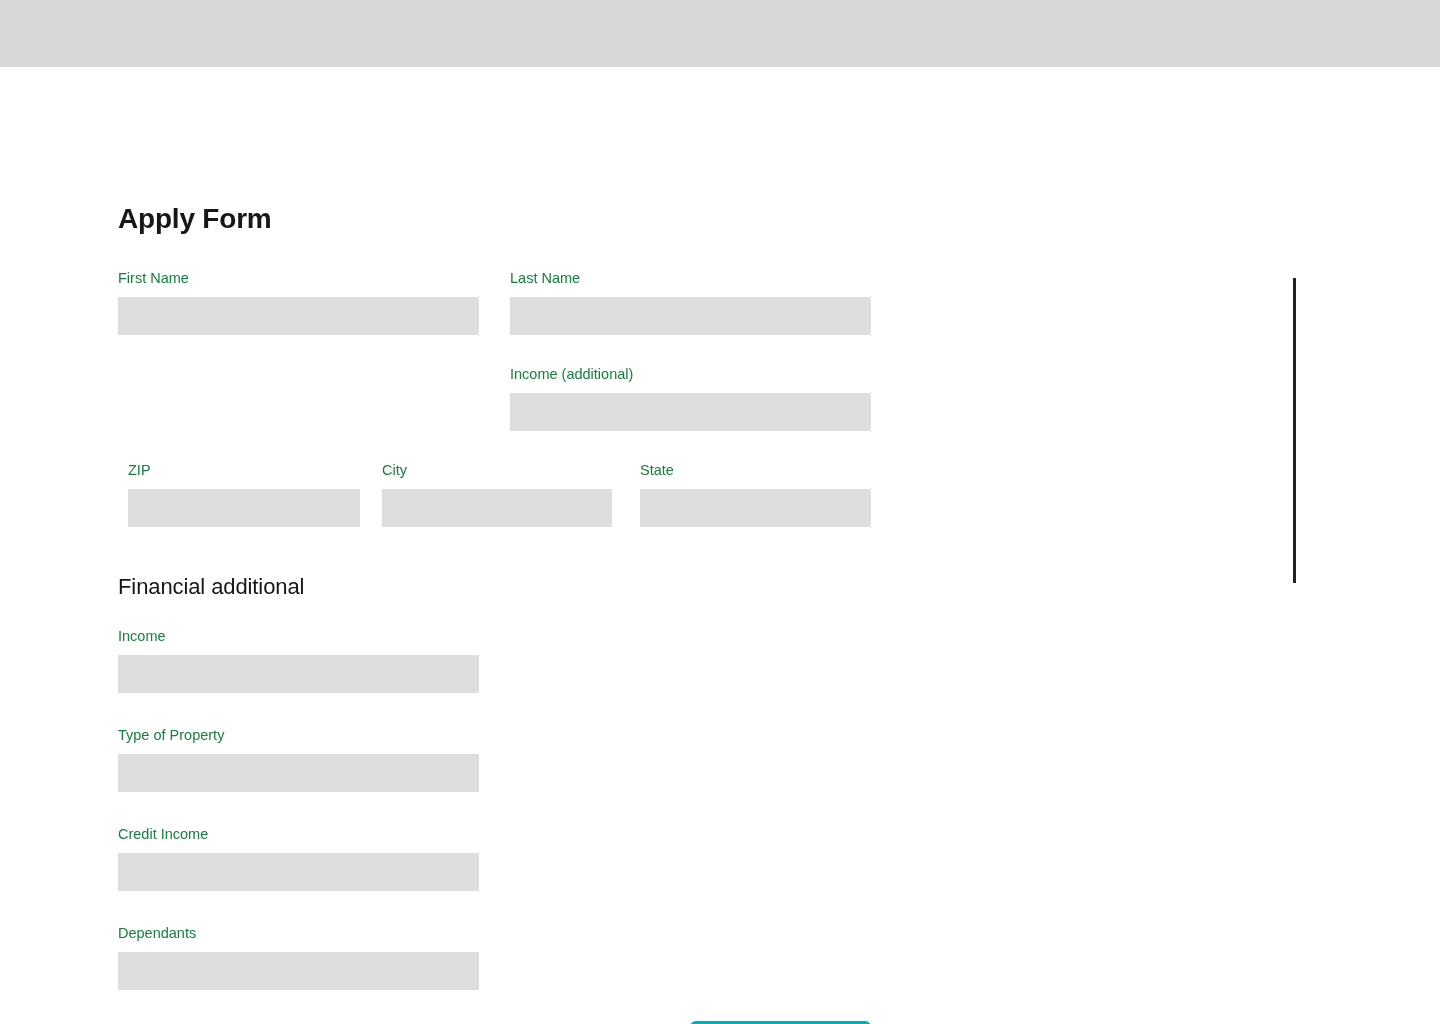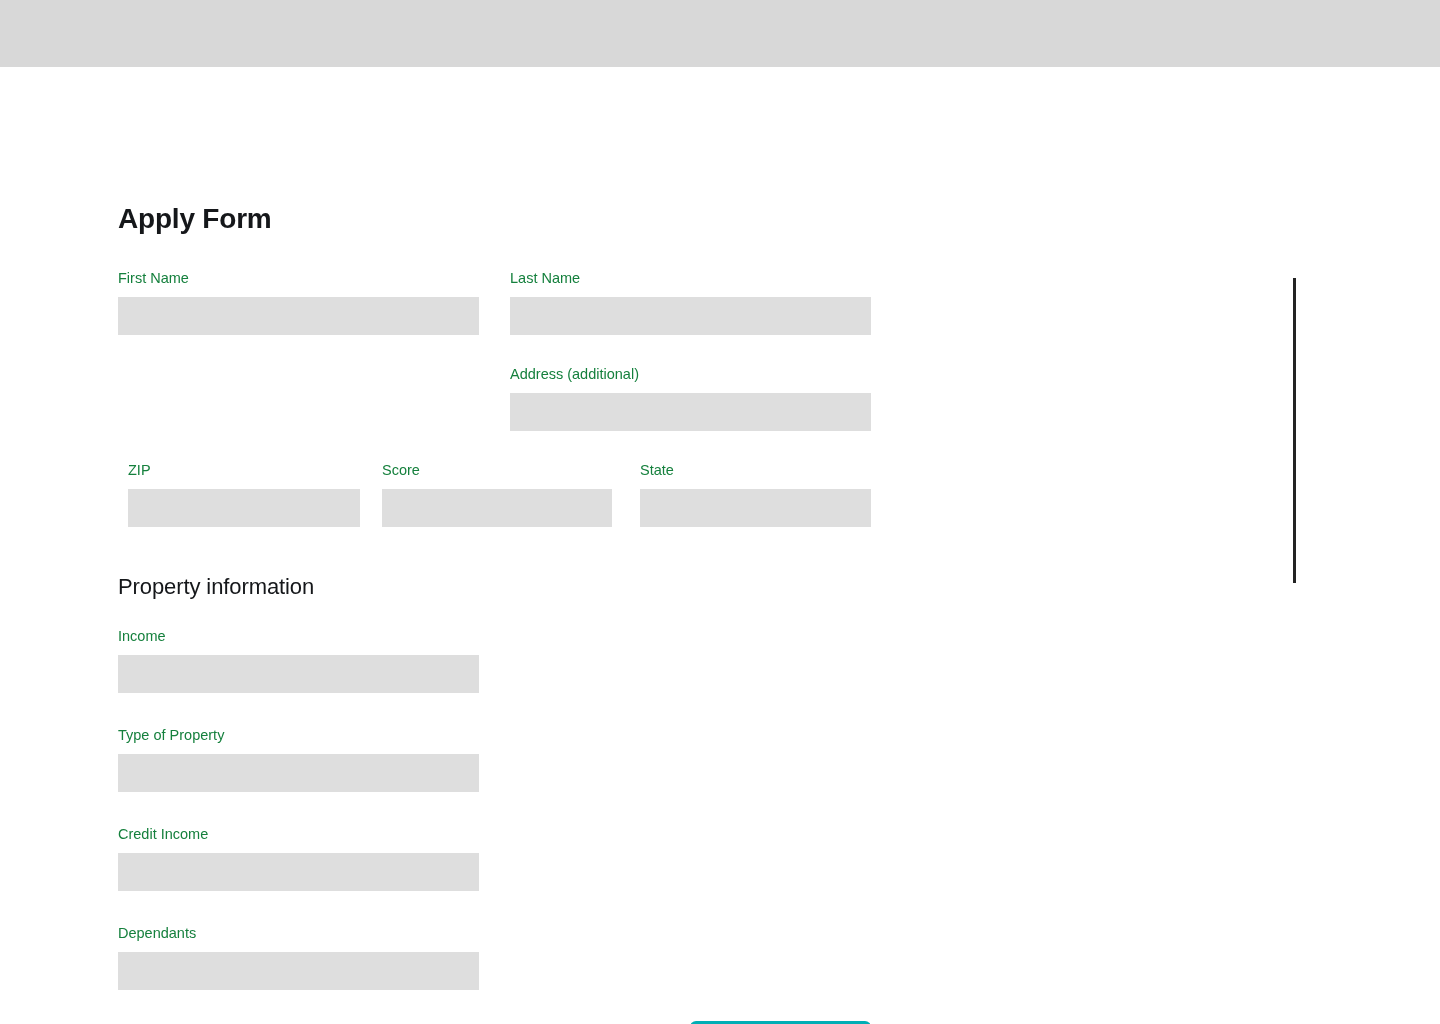--- a/index.html
+++ b/index.html
@@ -155,40 +155,40 @@
     <input class="field-input" type="text" placeholder="" style="">
   </div>
 
   <div class="field f-last-name">
     <label class="field-label">Last Name</label>
     <input class="field-input" type="text" placeholder="" style="">
   </div>
 
 
   <div class="field f-address-2">
-    <label class="field-label">Address (additional)</label>
+    <label class="field-label">Income (additional)</label>
     <input class="field-input" type="text" placeholder="" style="">
   </div>
 
   <div class="field f-zip">
     <label class="field-label">ZIP</label>
     <input class="field-input" type="text" placeholder="" style="">
   </div>
 
   <div class="field f-city">
-    <label class="field-label">Score</label>
+    <label class="field-label">City</label>
     <input class="field-input" type="text" placeholder="" style="">
   </div>
 
   <div class="field f-state">
     <label class="field-label">State</label>
     <input class="field-input" type="text" placeholder="" style="">
   </div>
 
-  <h2 class="section-title">Property information</h2>
+  <h2 class="section-title">Financial additional</h2>
 
   <div class="field f-income">
     <label class="field-label">Income</label>
     <input class="field-input" type="text" placeholder="" style="">
   </div>
 
   <div class="field f-property">
     <label class="field-label">Type of Property</label>
     <input class="field-input" type="text" placeholder="" style="">
   </div>

